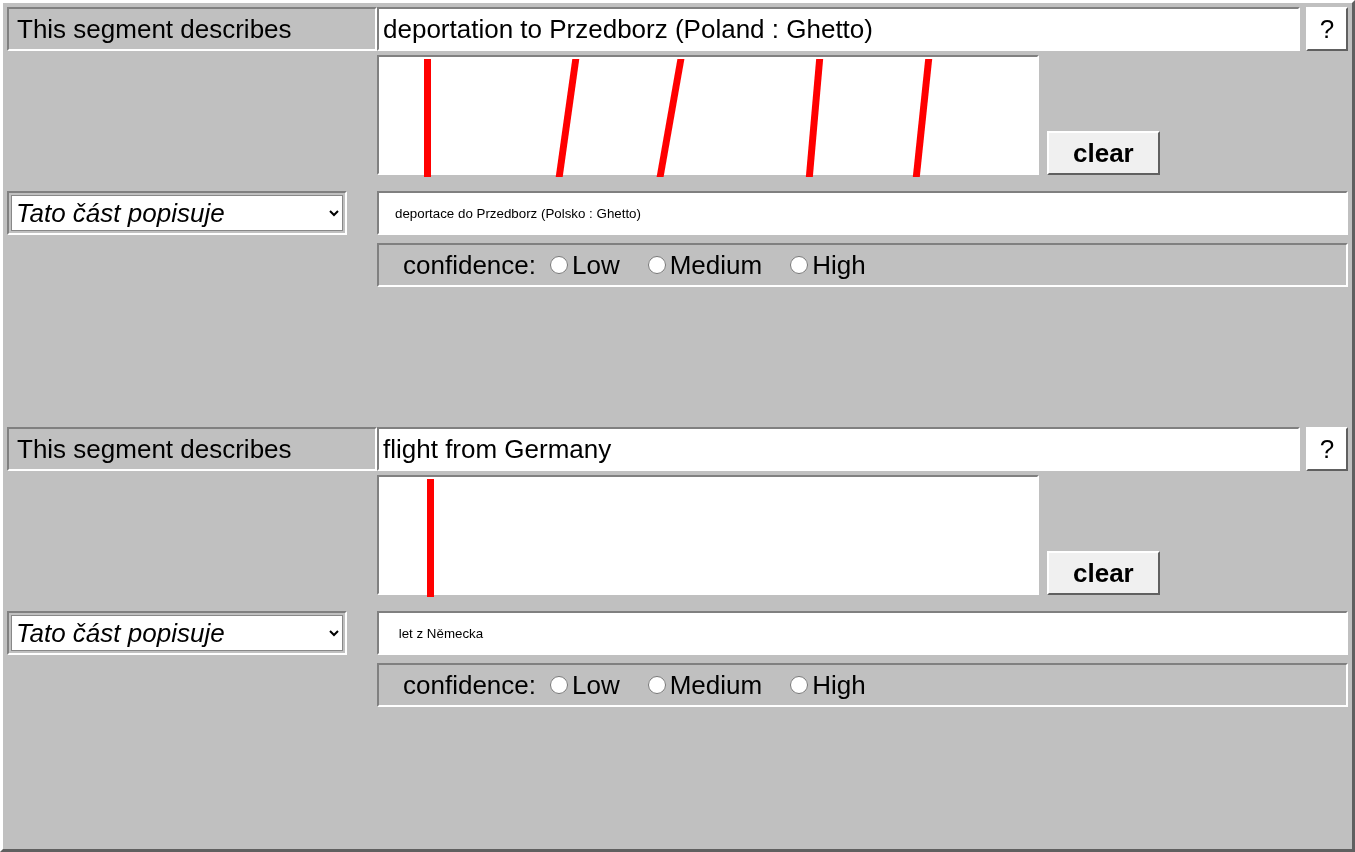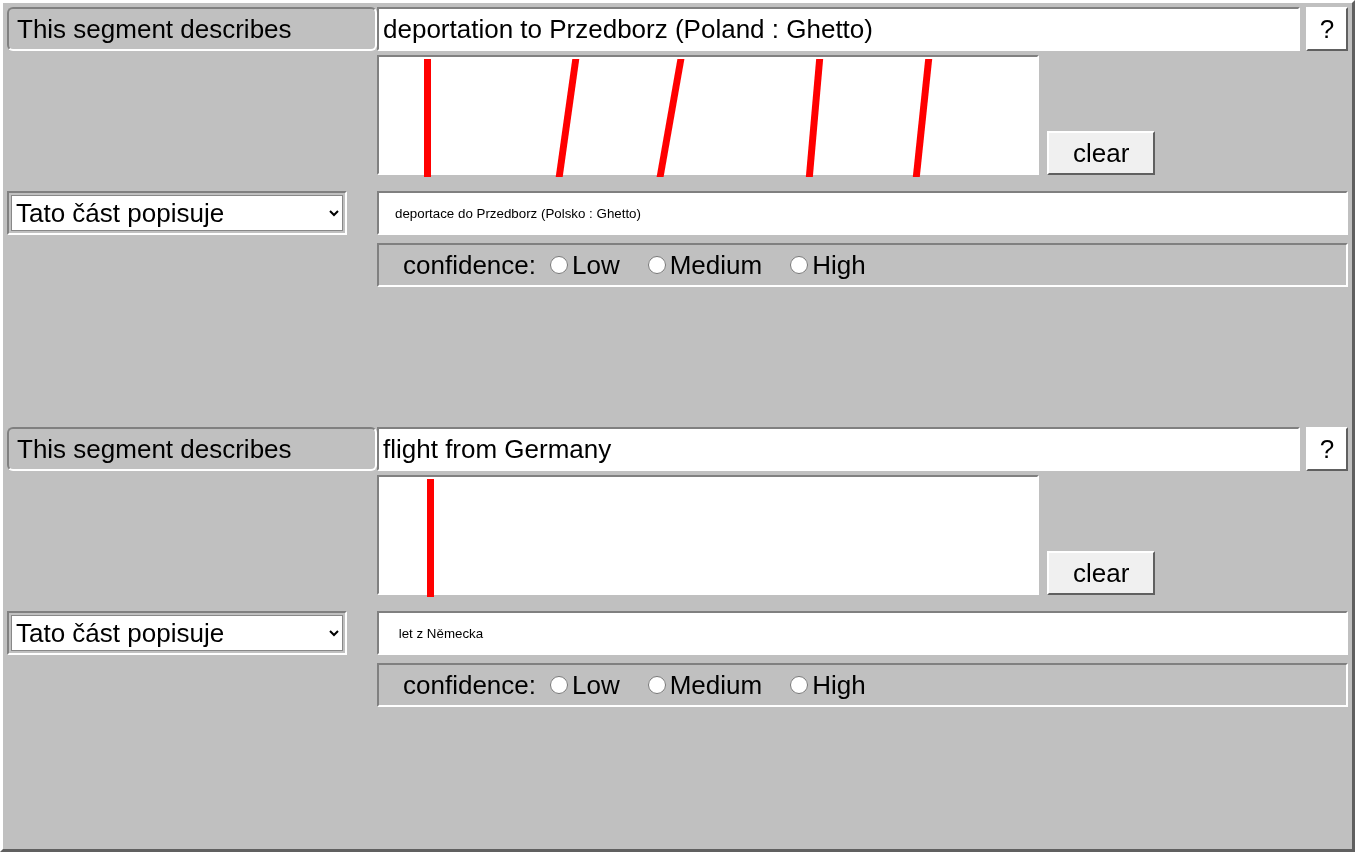--- a/index.html
+++ b/index.html
@@ -53,21 +53,20 @@
   }
   .label-box {
     height: 44px;
     padding: 4px 8px;
     display: flex;
     align-items: center;
   }
   .source-label {
     width: 370px;
     flex: 0 0 370px;
-    border-radius: 6px;
   }
   .source-text {
     flex: 1 1 auto;
     height: 44px;
     padding: 4px 4px;
     display: flex;
     align-items: center;
     background: #fff;
   }
   .help-btn {
@@ -101,20 +100,21 @@
   }
   .clear-btn {
     height: 44px;
     padding: 4px 24px;
     margin-left: 8px;
     display: flex;
     align-items: center;
     justify-content: center;
     cursor: pointer;
     background: #f0f0f0;
+    font-weight: bold;
   }
 
   
   .row3 {
     display: flex;
     margin-top: 16px;
     align-items: stretch;
   }
   .dropdown-wrap {
     width: 340px;
@@ -123,20 +123,21 @@
     display: flex;
     padding: 2px;
   }
   select.prompt-select {
     flex: 1 1 auto;
     font-family: inherit;
     font-size: 26px;
     height: 100%;
     background: #fff;
     border: 1px solid #888;
+    font-style: italic;
   }
   .target-text {
     flex: 1 1 auto;
     margin-left: 30px;
     height: 44px;
     padding: 4px 16px;
     display: flex;
     align-items: center;
     background: #fff;
   }

